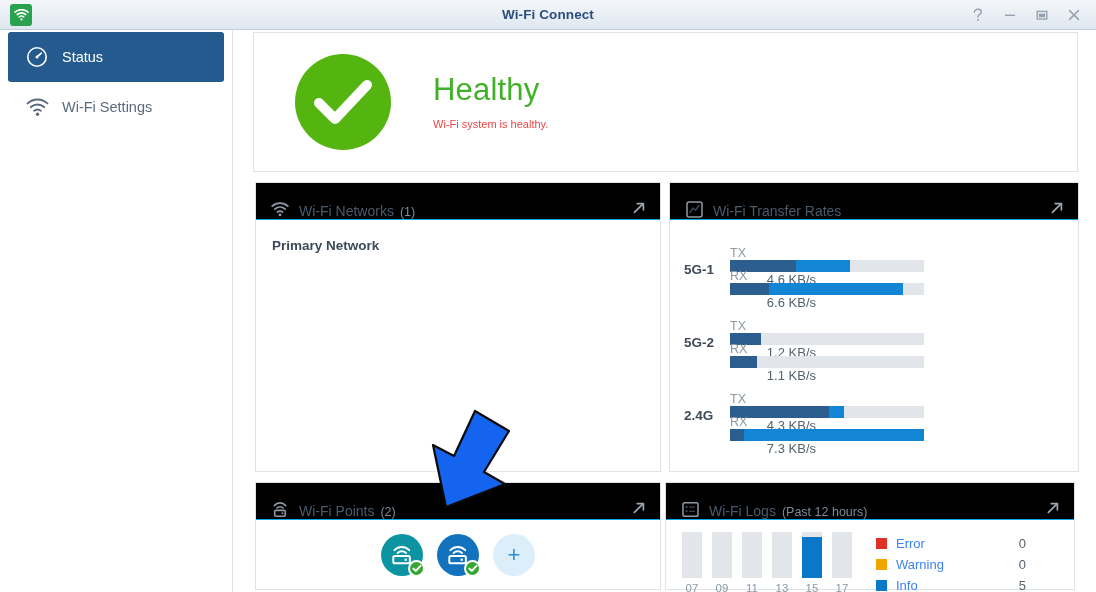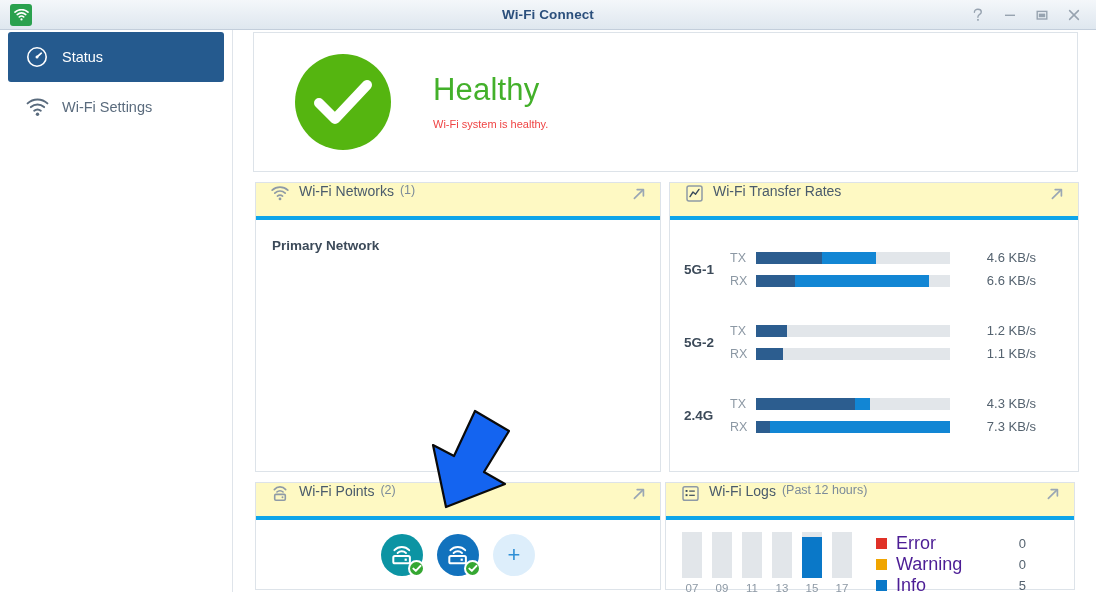--- a/index.html
+++ b/index.html
@@ -121,23 +121,23 @@
   }
   .health-sub {
     color: #ef4444;
     font-size: 11px;
     margin-top: 12px;
   }
 
   
   .panel-head {
     height: 37px;
-    border-bottom: 4px solid #0ea5e9;
-    background: #fef9c3;
-    display: flex; align-items: flex-start;
+    border-bottom: 1px solid #0ea5e9;
+    background: #000000;
+    display: flex; align-items: flex-end;
     padding: 0 10px 0 13px;
     box-sizing: border-box;
   }
   .panel-head-ico {
     width: 22px; height: 20px;
     margin-right: 8px;
     display: flex; align-items: center; justify-content: center;
     flex: 0 0 auto;
   }
   .panel-title {
@@ -187,22 +187,23 @@
     padding-left: 14px;
   }
   .rate-band {
     width: 46px;
     font-size: 13.5px; font-weight: bold;
     color: #3c4a59;
     flex: 0 0 auto;
   }
   .rate-lines { flex: 1 1 auto; }
   .rate-line {
-    display: flex; align-items: center;
+    display: flex; 
     height: 23px;
+    flex-direction: column;
   }
   .rate-dir {
     width: 26px;
     font-size: 12.5px;
     color: #8c98a4;
     flex: 0 0 auto;
   }
   .rate-track {
     width: 194px; height: 12px;
     background: #e2e6ea;
@@ -295,21 +296,21 @@
   .legend-row {
     display: flex; align-items: center;
     height: 21px;
   }
   .legend-sw {
     width: 11px; height: 11px;
     flex: 0 0 auto;
     margin-right: 9px;
   }
   .legend-label {
-    font-size: 18px; color: #4c1d95;
+    font-size: 13px; color: #3b82f6;
     width: 96px;
   }
   .legend-val {
     font-size: 13px; color: #54626f;
     width: 34px;
     text-align: right;
   }
 
   
   .anno-arrow {

